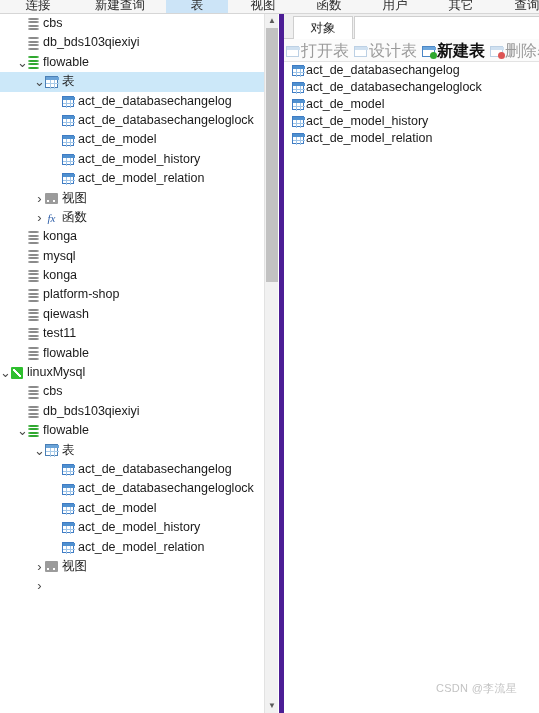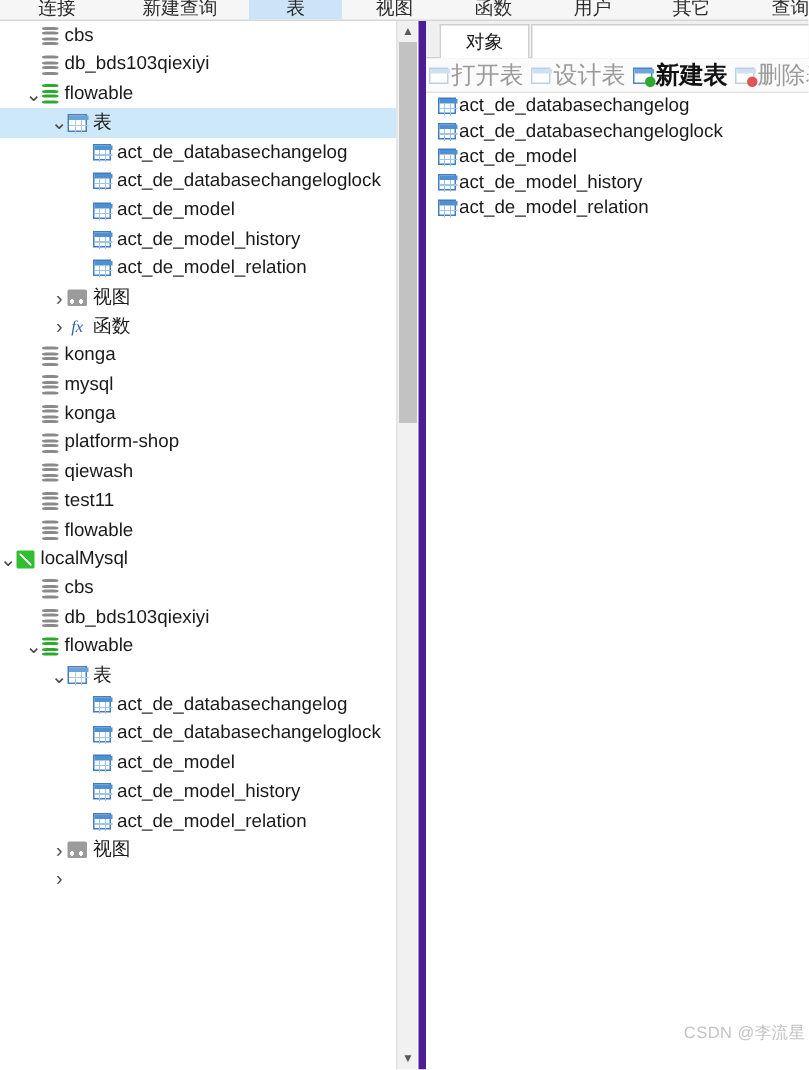--- a/index.html
+++ b/index.html
@@ -168,21 +168,21 @@
   }
   .tb-badge.green { background:#2fa82f; }
   .tb-badge.red   { background:#dd5555; }
 
   #obj-list { position:absolute; left:0; top:48px; width:260px; bottom:0; overflow:hidden; }
   .obj-row { height:17px; line-height:17px; padding-left:8px; font-size:12.5px; white-space:nowrap; }
   .obj-row .ico { margin-right:2px; }
 
   
   #watermark {
-    position:absolute; right:2px; bottom:17px;
+    position:absolute; right:22px; bottom:17px;
     font-size:11px; color:#c3c3c3; letter-spacing:.3px;
   }
 </style>
 </head>
 <body>
 
 <div id="topbar">
     <div class="menu-item" style="left: 6px; width: 64px;">连接</div>
     <div class="menu-item" style="left: 78px; width: 84px;">新建查询</div>
     <div class="menu-item active" style="left: 166px; width: 62px;">表</div>
@@ -206,21 +206,21 @@
     <div class="row"><span style="display: inline-block; width: 51px;"></span><span class="twisty">&nbsp;</span><span class="ico ico-tbl"></span><span class="lbl">act_de_model_relation</span></div>
     <div class="row"><span style="display: inline-block; width: 34px;"></span><span class="twisty" style="font-size: 13px;">›</span><span class="ico ico-view"></span><span class="lbl">视图</span></div>
     <div class="row"><span style="display: inline-block; width: 34px;"></span><span class="twisty" style="font-size: 13px;">›</span><span class="ico ico-fx">fx</span><span class="lbl">函数</span></div>
     <div class="row"><span style="display: inline-block; width: 17px;"></span><span class="twisty">&nbsp;</span><span class="ico ico-db gray"><i class="band"></i><i class="band"></i><i class="band"></i><i class="band"></i></span><span class="lbl">konga</span></div>
     <div class="row"><span style="display: inline-block; width: 17px;"></span><span class="twisty">&nbsp;</span><span class="ico ico-db gray"><i class="band"></i><i class="band"></i><i class="band"></i><i class="band"></i></span><span class="lbl">mysql</span></div>
     <div class="row"><span style="display: inline-block; width: 17px;"></span><span class="twisty">&nbsp;</span><span class="ico ico-db gray"><i class="band"></i><i class="band"></i><i class="band"></i><i class="band"></i></span><span class="lbl">konga</span></div>
     <div class="row"><span style="display: inline-block; width: 17px;"></span><span class="twisty">&nbsp;</span><span class="ico ico-db gray"><i class="band"></i><i class="band"></i><i class="band"></i><i class="band"></i></span><span class="lbl">platform-shop</span></div>
     <div class="row"><span style="display: inline-block; width: 17px;"></span><span class="twisty">&nbsp;</span><span class="ico ico-db gray"><i class="band"></i><i class="band"></i><i class="band"></i><i class="band"></i></span><span class="lbl">qiewash</span></div>
     <div class="row"><span style="display: inline-block; width: 17px;"></span><span class="twisty">&nbsp;</span><span class="ico ico-db gray"><i class="band"></i><i class="band"></i><i class="band"></i><i class="band"></i></span><span class="lbl">test11</span></div>
     <div class="row"><span style="display: inline-block; width: 17px;"></span><span class="twisty">&nbsp;</span><span class="ico ico-db gray"><i class="band"></i><i class="band"></i><i class="band"></i><i class="band"></i></span><span class="lbl">flowable</span></div>
-    <div class="row"><span style="display: inline-block; width: 0px;"></span><span class="twisty" style="font-size: 13px;">⌄</span><span class="ico ico-conn on"></span><span class="lbl">localMysql</span></div>
+    <div class="row"><span style="display: inline-block; width: 0px;"></span><span class="twisty" style="font-size: 13px;">⌄</span><span class="ico ico-conn on"></span><span class="lbl">linuxMysql</span></div>
     <div class="row"><span style="display: inline-block; width: 17px;"></span><span class="twisty">&nbsp;</span><span class="ico ico-db gray"><i class="band"></i><i class="band"></i><i class="band"></i><i class="band"></i></span><span class="lbl">cbs</span></div>
     <div class="row"><span style="display: inline-block; width: 17px;"></span><span class="twisty">&nbsp;</span><span class="ico ico-db gray"><i class="band"></i><i class="band"></i><i class="band"></i><i class="band"></i></span><span class="lbl">db_bds103qiexiyi</span></div>
     <div class="row"><span style="display: inline-block; width: 17px;"></span><span class="twisty" style="font-size: 13px;">⌄</span><span class="ico ico-db green"><i class="band"></i><i class="band"></i><i class="band"></i><i class="band"></i></span><span class="lbl">flowable</span></div>
     <div class="row"><span style="display: inline-block; width: 34px;"></span><span class="twisty" style="font-size: 13px;">⌄</span><span class="ico ico-tblfolder"></span><span class="lbl">表</span></div>
     <div class="row"><span style="display: inline-block; width: 51px;"></span><span class="twisty">&nbsp;</span><span class="ico ico-tbl"></span><span class="lbl">act_de_databasechangelog</span></div>
     <div class="row"><span style="display: inline-block; width: 51px;"></span><span class="twisty">&nbsp;</span><span class="ico ico-tbl"></span><span class="lbl">act_de_databasechangeloglock</span></div>
     <div class="row"><span style="display: inline-block; width: 51px;"></span><span class="twisty">&nbsp;</span><span class="ico ico-tbl"></span><span class="lbl">act_de_model</span></div>
     <div class="row"><span style="display: inline-block; width: 51px;"></span><span class="twisty">&nbsp;</span><span class="ico ico-tbl"></span><span class="lbl">act_de_model_history</span></div>
     <div class="row"><span style="display: inline-block; width: 51px;"></span><span class="twisty">&nbsp;</span><span class="ico ico-tbl"></span><span class="lbl">act_de_model_relation</span></div>
     <div class="row"><span style="display: inline-block; width: 34px;"></span><span class="twisty" style="font-size: 13px;">›</span><span class="ico ico-view"></span><span class="lbl">视图</span></div>

